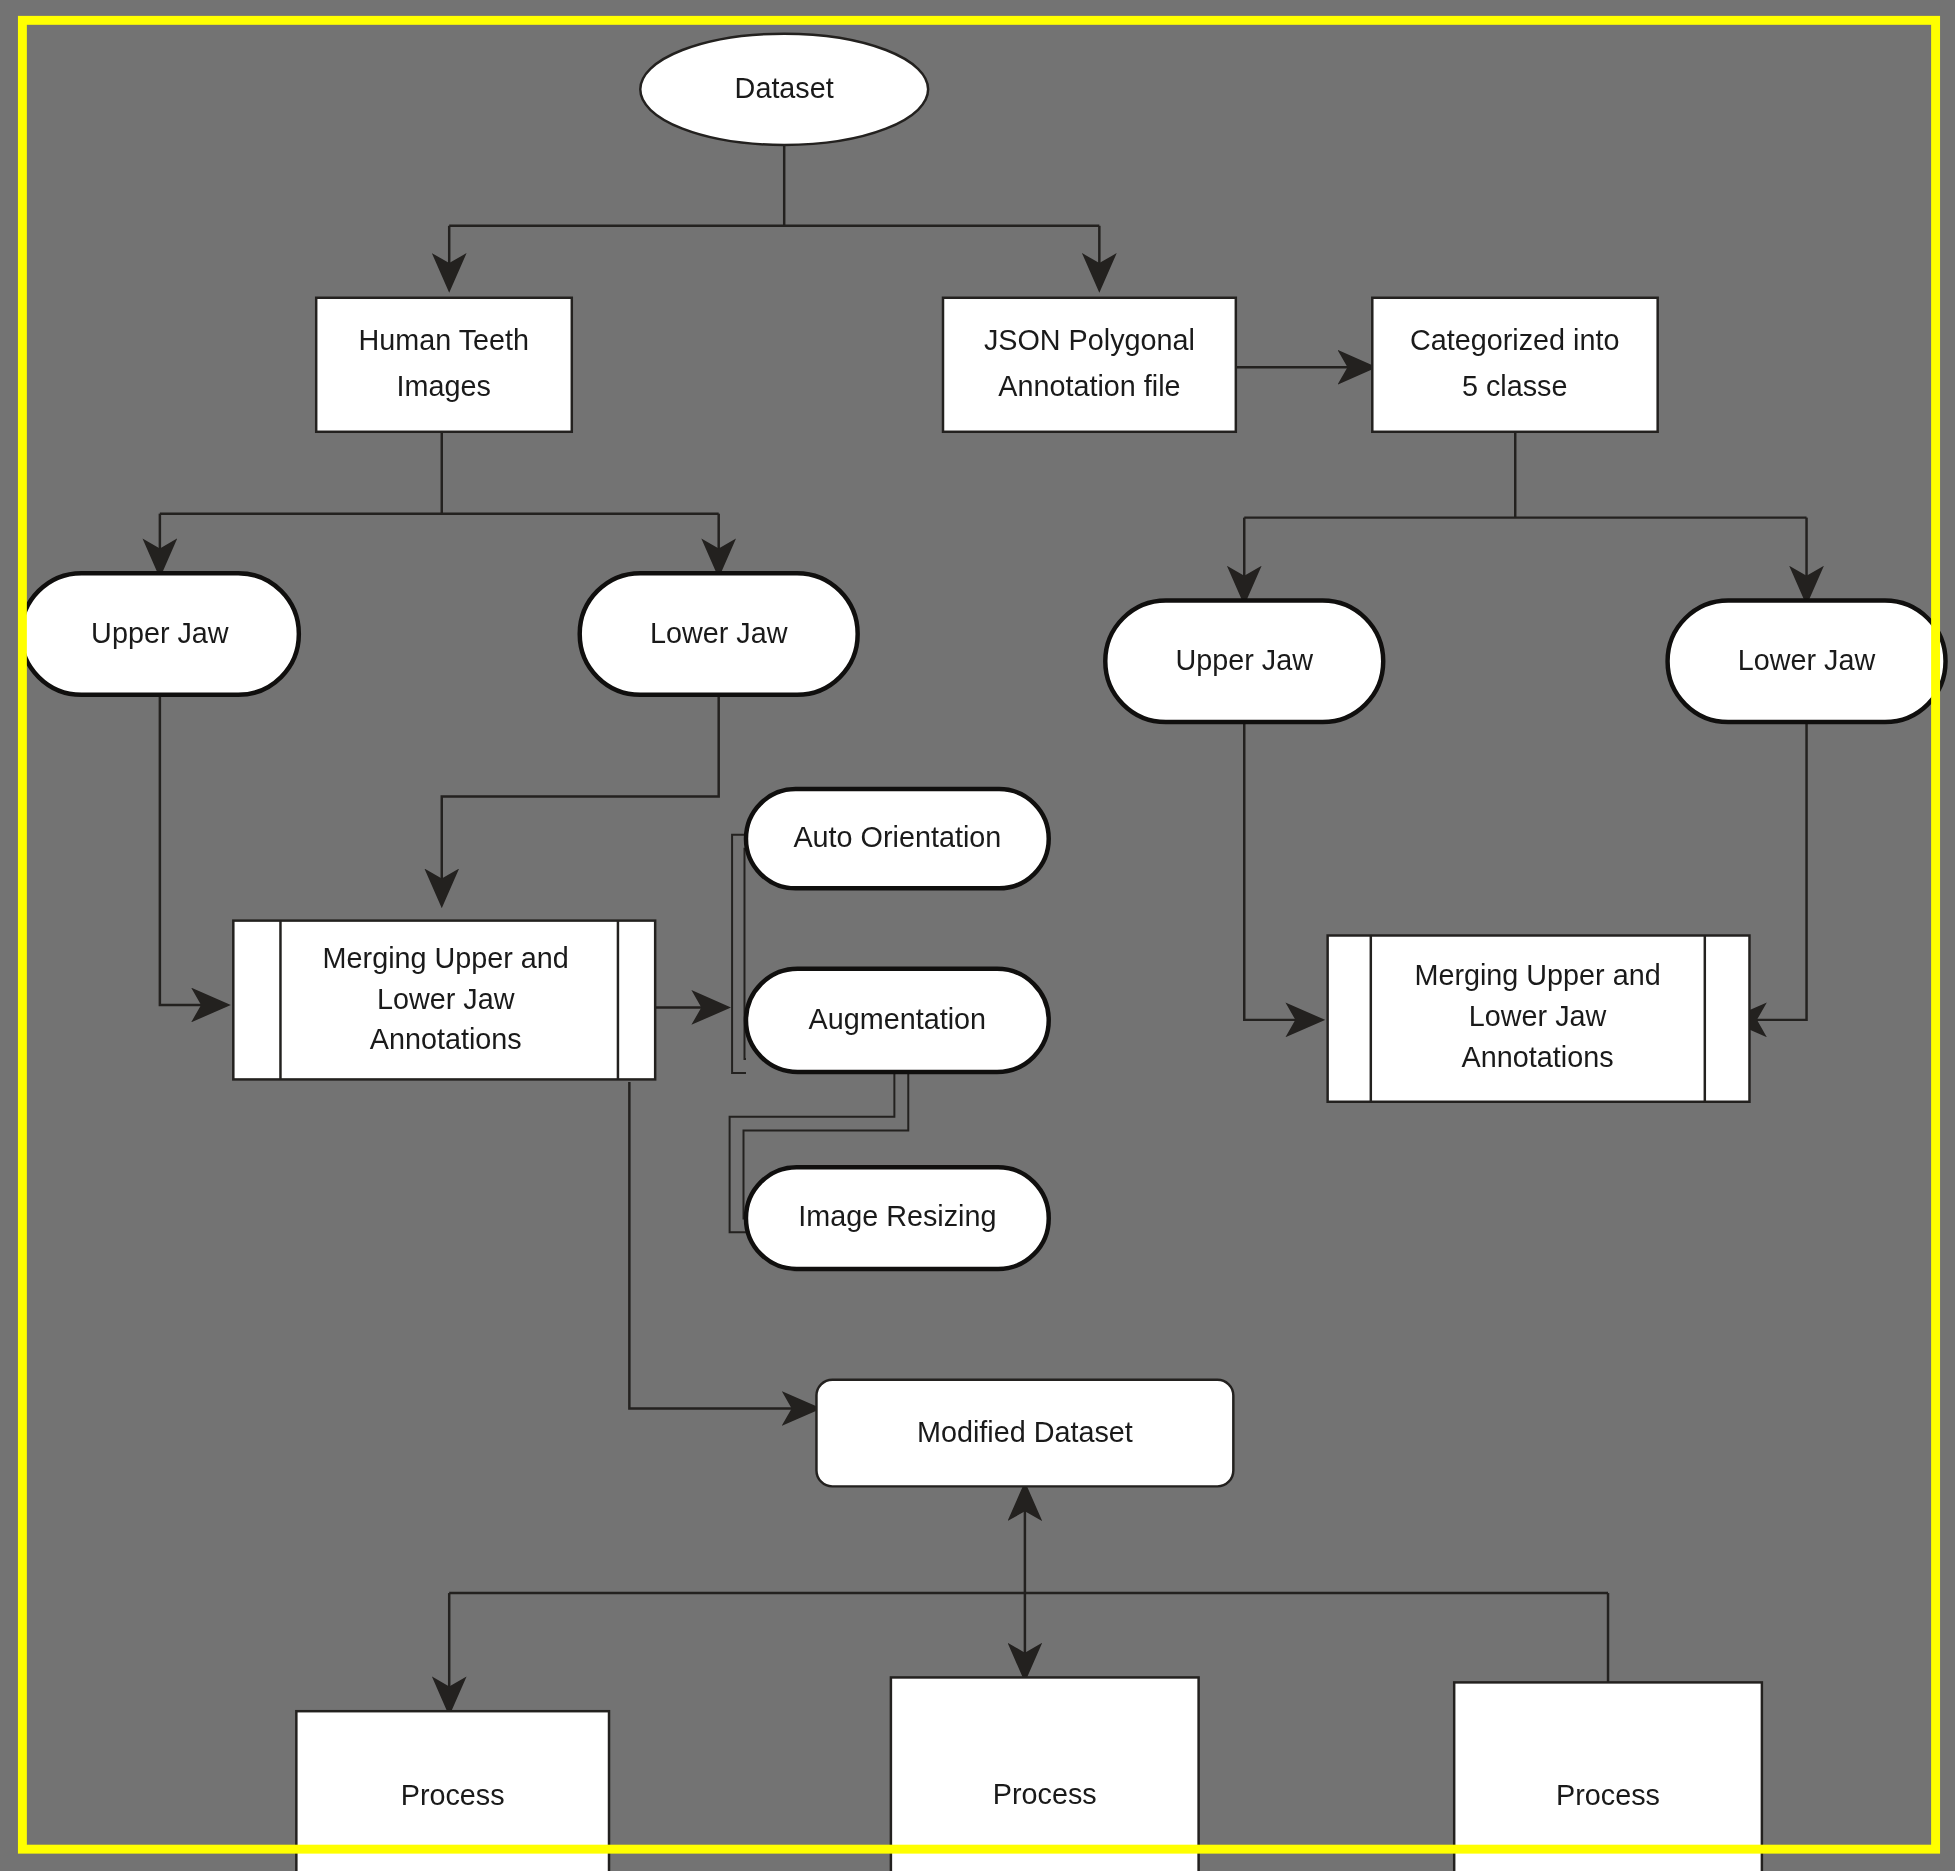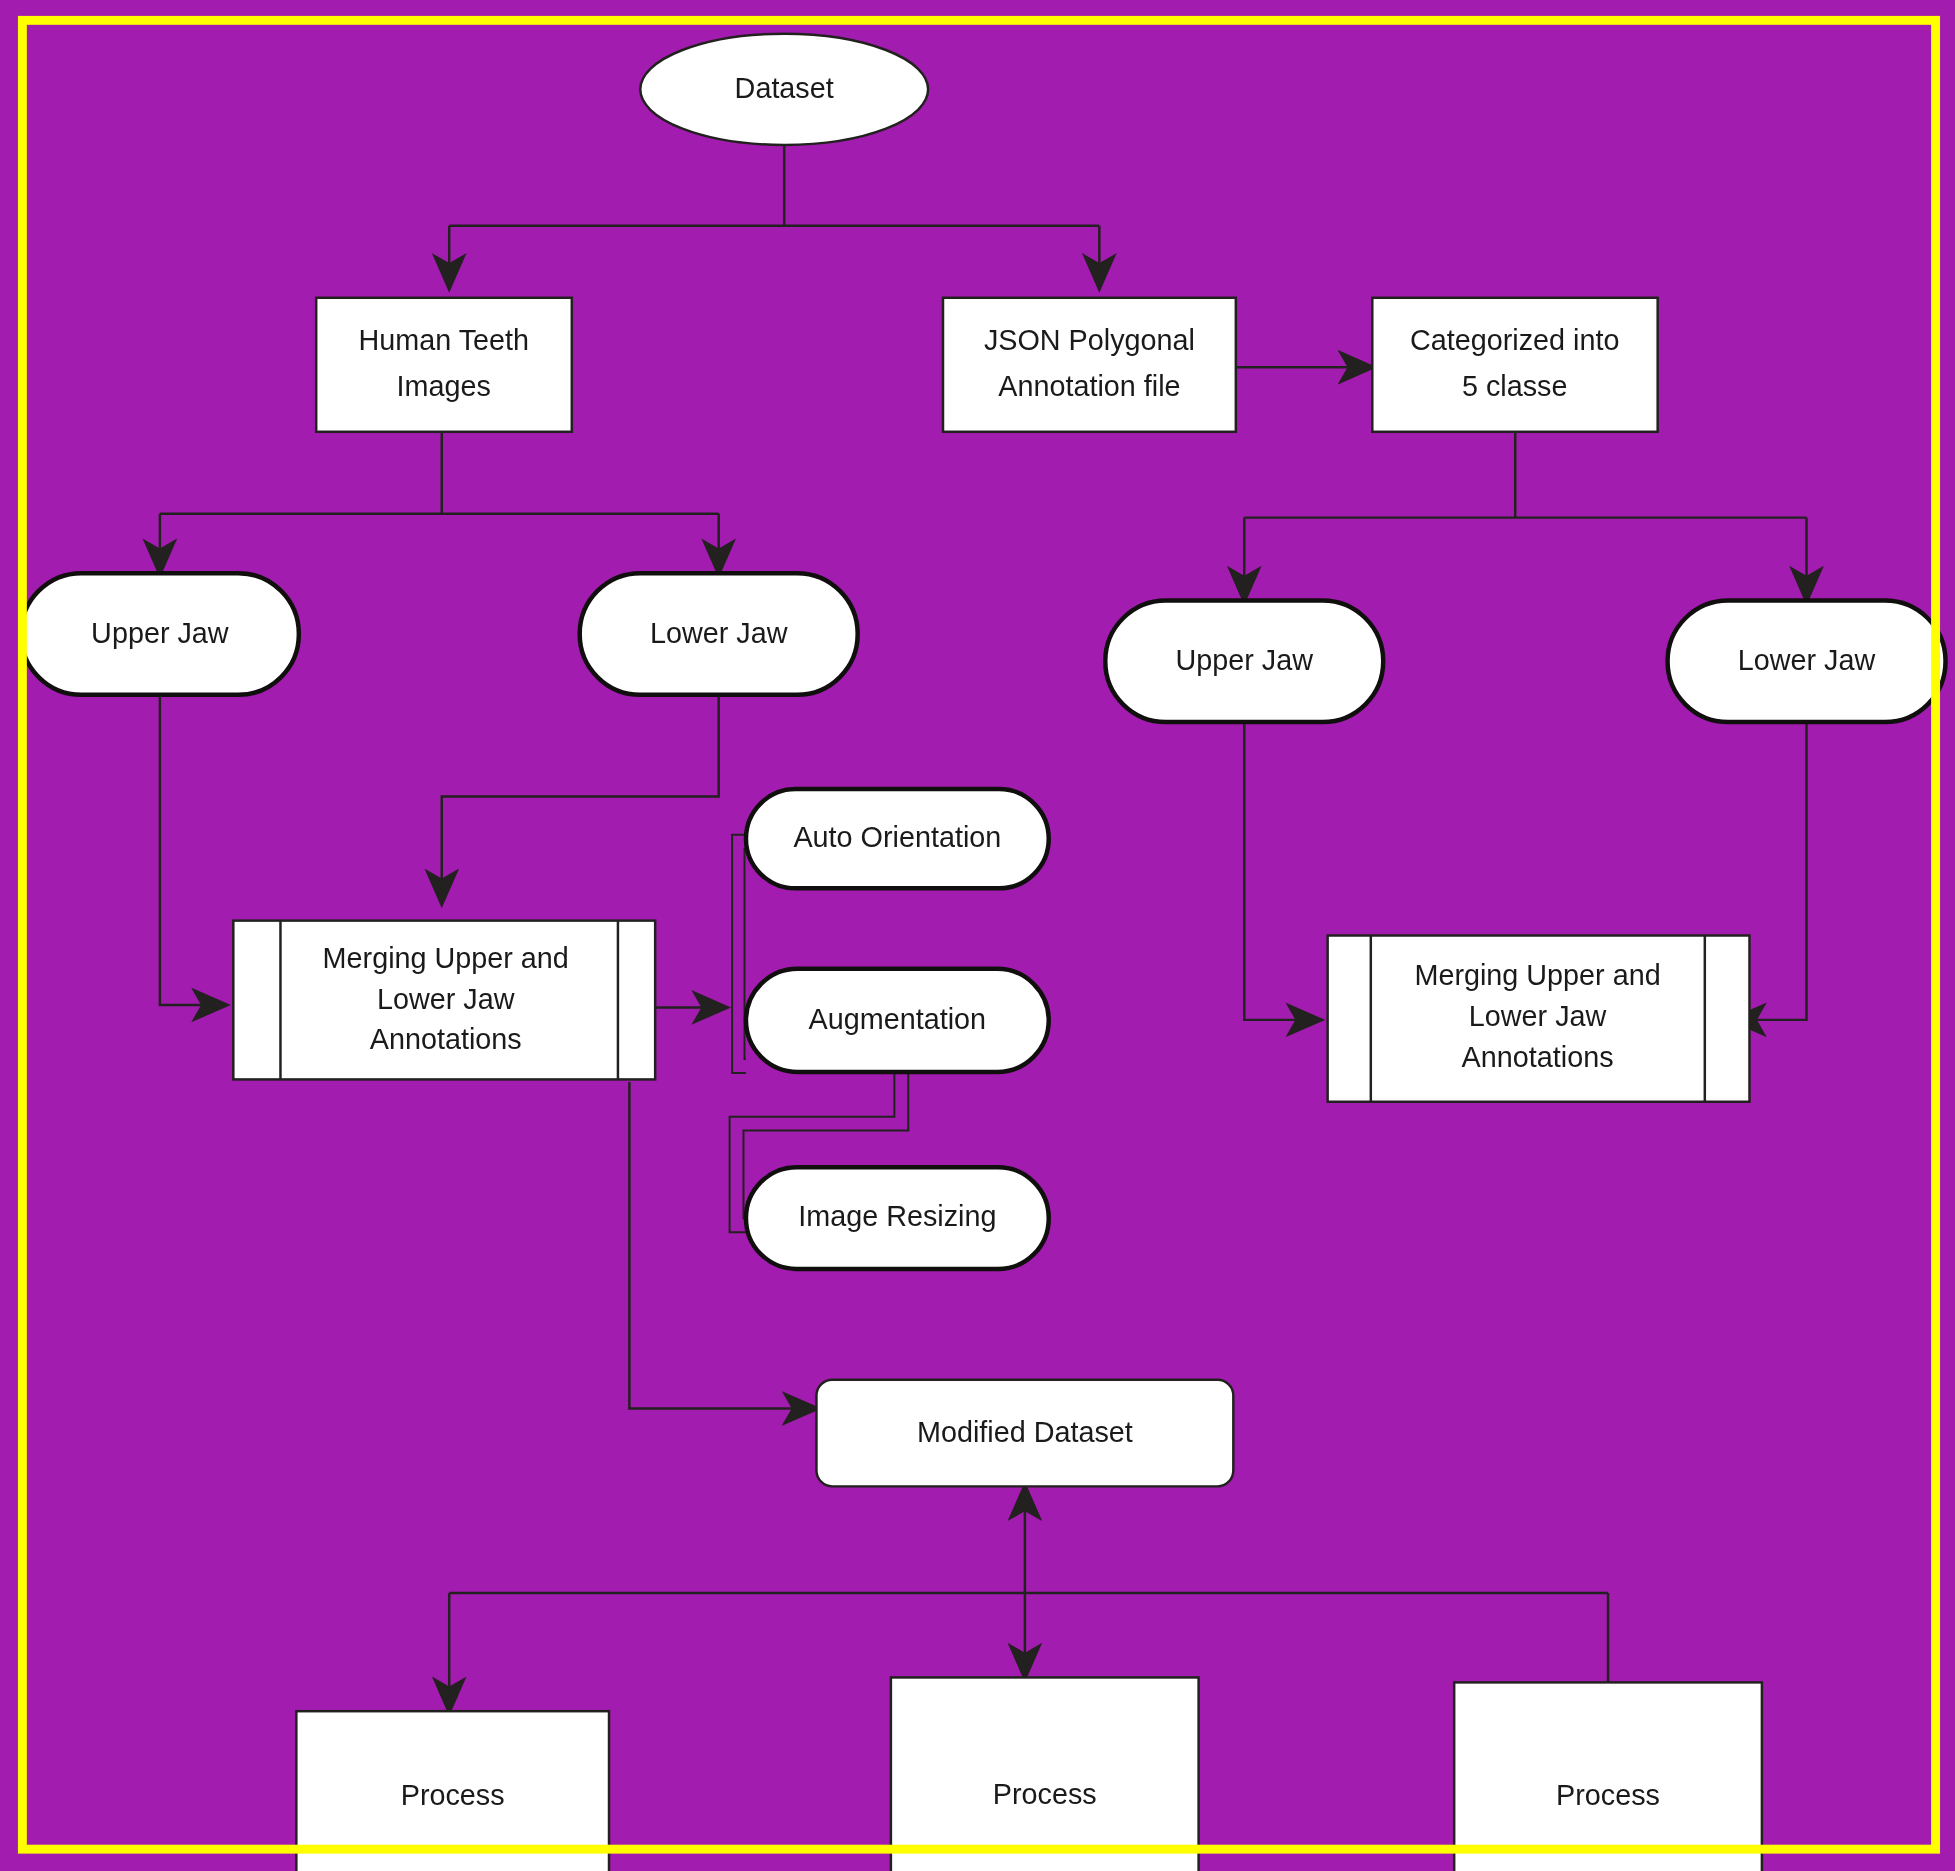--- a/index.html
+++ b/index.html
@@ -4,21 +4,21 @@
 <style>
   html, body {
     margin: 0;
     padding: 0;
     background: #ffffff;
   }
   #page {
     position: relative;
     width: 1955px;
     height: 1871px;
-    background: #a21caf;
+    background: #737373;
     overflow: hidden;
     font-family: "Liberation Sans", sans-serif;
   }
   #flow-svg {
     position: absolute;
     top: 0;
     left: 0;
     width: 1955px;
     height: 1871px;
   }

